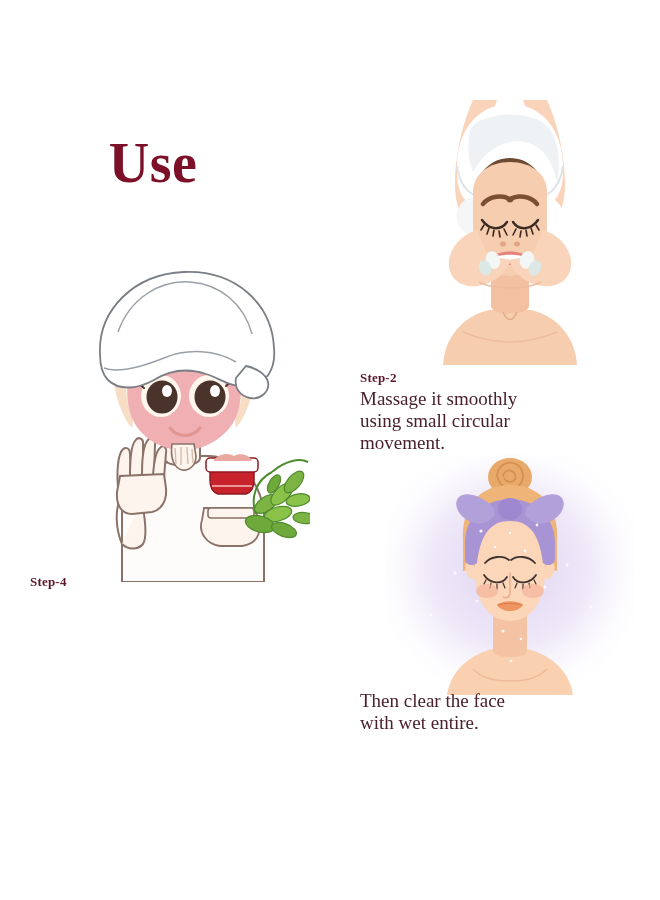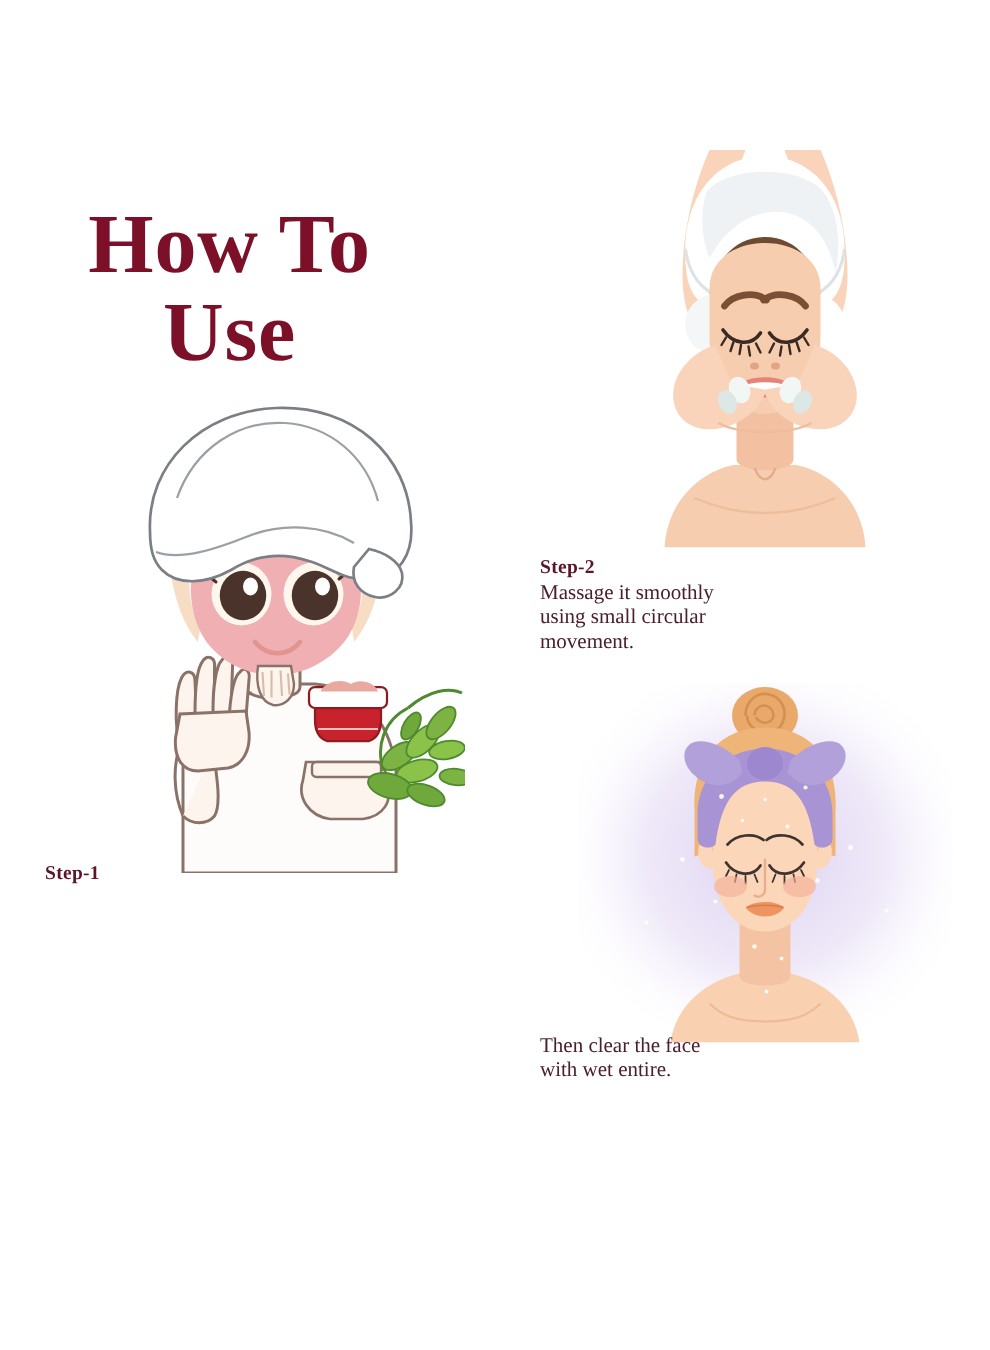--- a/index.html
+++ b/index.html
@@ -44,21 +44,21 @@
   .step-head {
     font-family: "Liberation Serif", serif;
     font-weight: 700;
     font-size: 13px;
     color: #5C1628;
     margin: 0 0 2px 0;
     letter-spacing: 0.2px;
   }
   .step-body {
     font-family: "Liberation Serif", serif;
-    font-size: 14px;
+    font-size: 19px;
     line-height: 1.17;
     color: #4A2030;
     margin: 0;
     white-space: pre-line;
   }
 
   #step1-block { left: 30px; top: 574px; width: 300px; }
   #step2-block { left: 360px; top: 370px; width: 270px; }
   #step3-block { left: 360px; top: 690px; width: 270px; }
 
@@ -69,21 +69,20 @@
   #illus-step3 { left: 385px; top: 455px; width: 250px; height: 240px; }
 
   .illus svg { display: block; width: 100%; height: 100%; }
 </style>
 </head>
 <body>
 
 <div class="page">
 
   <div class="title">
-    <span class="l1">How To</span>
     <span class="l2">Use</span>
   </div>
 
   <div class="illus" id="illus-step1">
     <svg viewBox="0 0 250 320" xmlns="http://www.w3.org/2000/svg">
       <g>
 
         <path d="M62 250 C66 212 92 196 118 194 L150 194 C176 196 200 214 204 252 L204 320 L62 320 Z" fill="#FEFCFA" stroke="#8A7268" stroke-width="2"></path>
 
         <path d="M104 168 L104 196 C104 206 140 206 140 196 L140 168 Z" fill="#FDF4EE" stroke="#8A7268" stroke-width="2"></path>
@@ -292,21 +291,21 @@
           <circle cx="182" cy="110" r="1.6"></circle>
           <circle cx="46" cy="160" r="1.4"></circle>
           <circle cx="206" cy="152" r="1.4"></circle>
           <circle cx="126" cy="206" r="1.3"></circle>
         </g>
       </g>
     </svg>
   </div>
 
   <div class="step-block" id="step1-block">
-    <p class="step-head">Step-1</p>
+    <p class="step-head">Step-4</p>
   </div>
 
   <div class="step-block" id="step2-block">
     <p class="step-head">Step-2</p>
     <p class="step-body">Massage it smoothly
 using small circular
 movement.</p>
   </div>
 
   <div class="step-block" id="step3-block">

